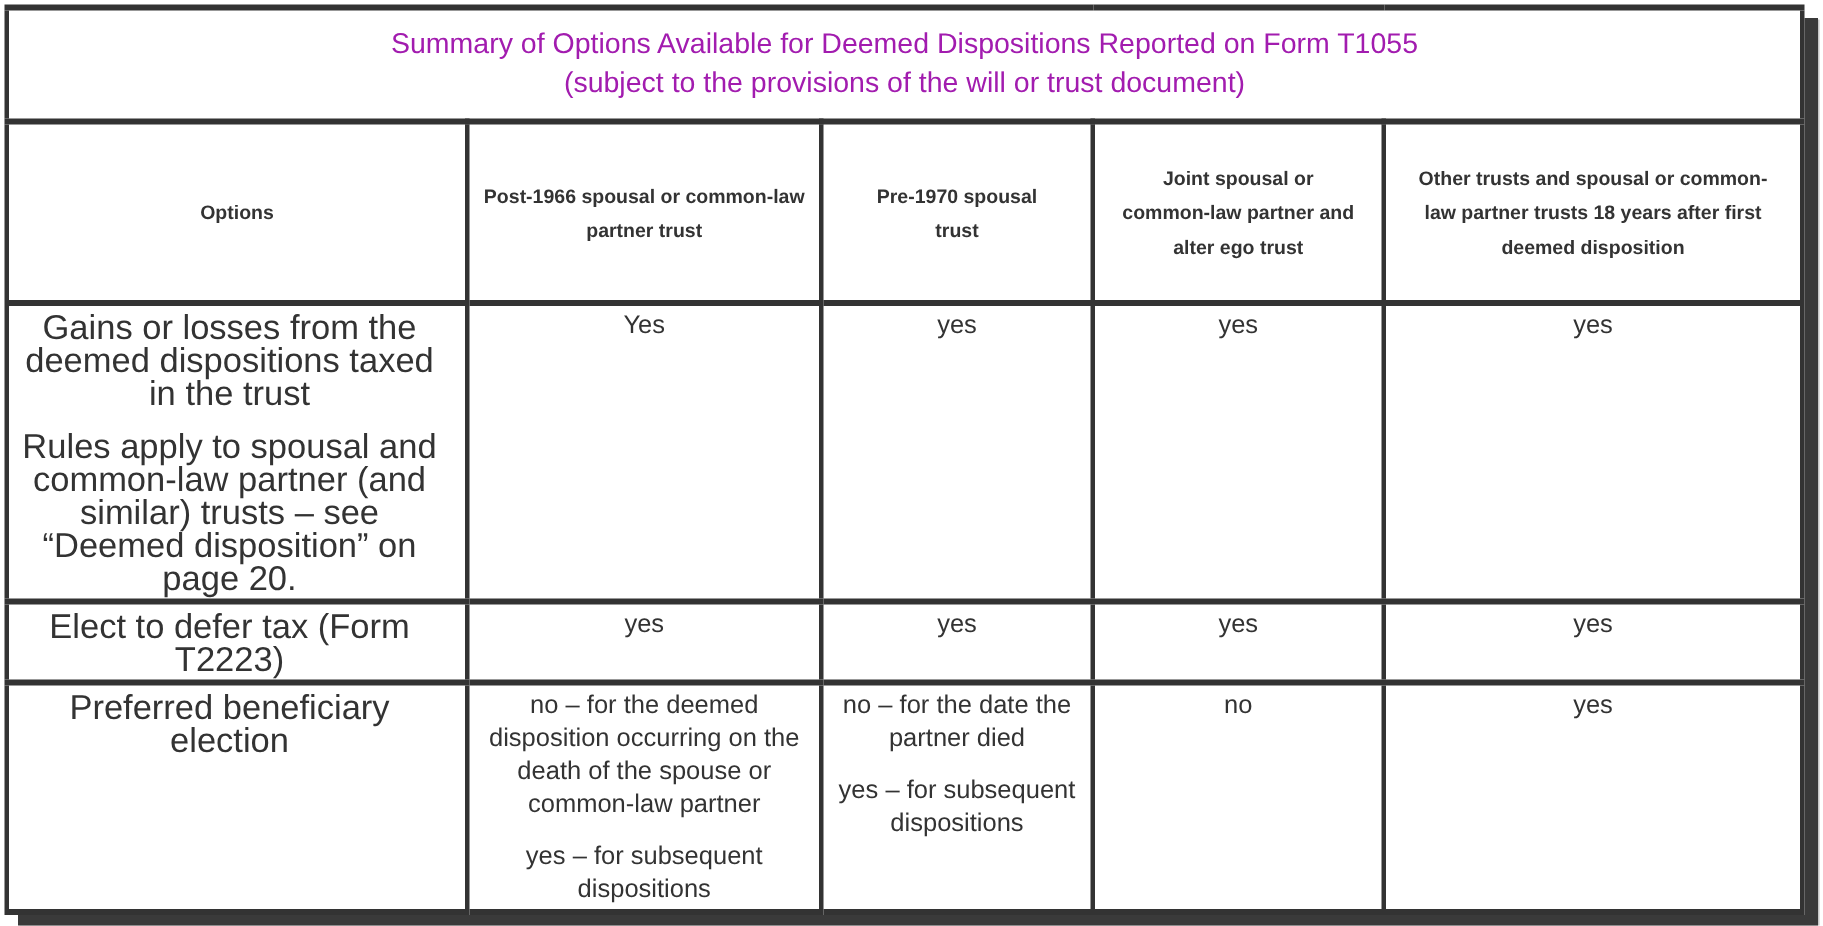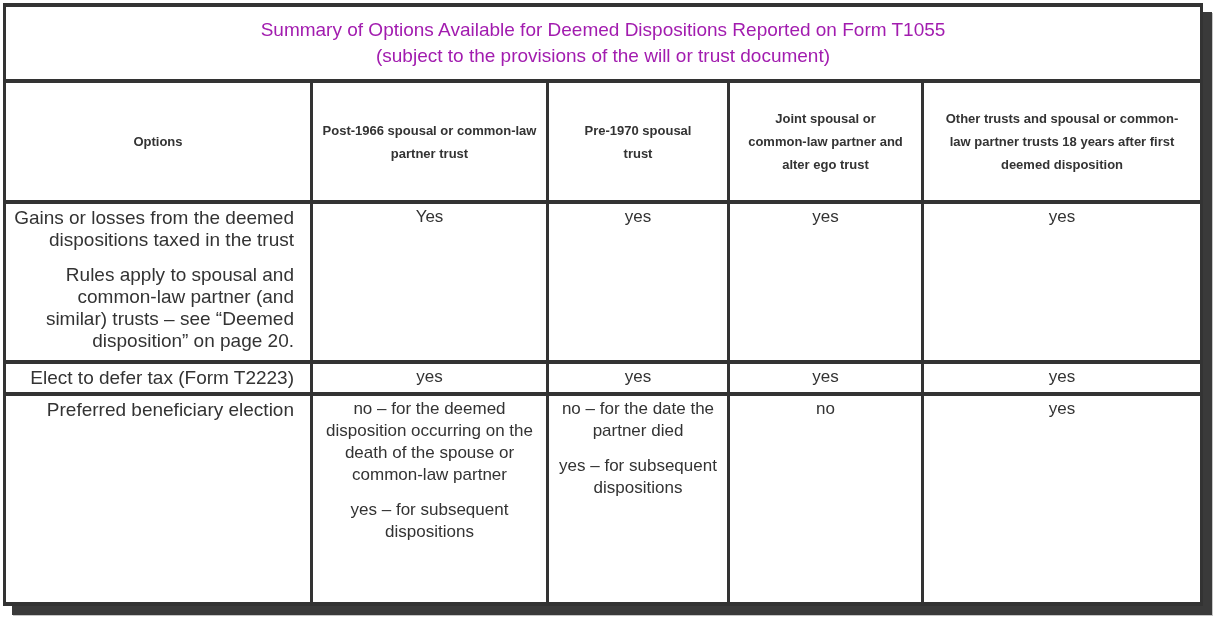--- a/index.html
+++ b/index.html
@@ -37,24 +37,24 @@
   }
   .hdr {
     font-weight: bold;
     font-size: 13px;
     line-height: 23px;
     text-align: center;
     vertical-align: middle;
     padding: 4px 8px;
   }
   .opt {
-    text-align: right;
+    text-align: center;
     vertical-align: top;
     padding: 3px 6px;
-    font-size: 19px;
+    font-size: 23px;
     line-height: 22px;
   }
   .val {
     text-align: center;
     vertical-align: top;
     padding: 2px 8px;
     font-size: 17px;
     line-height: 22px;
   }
   .cell p { margin: 0; }

